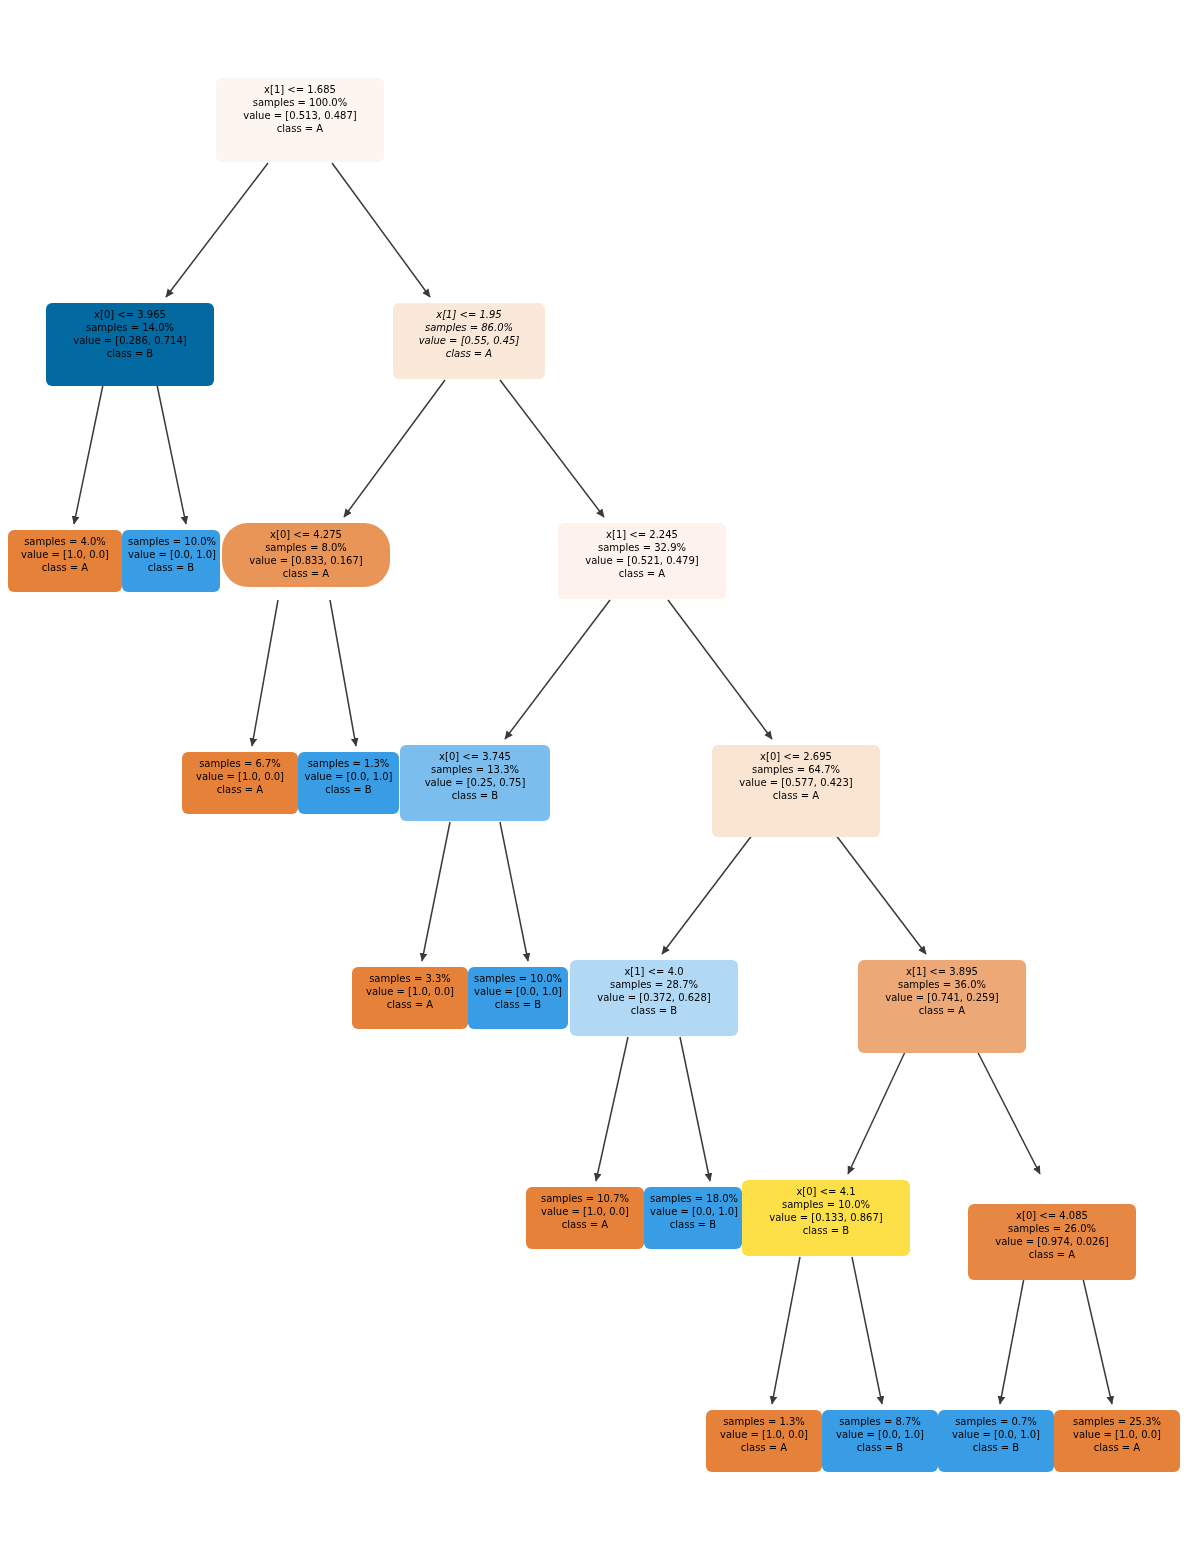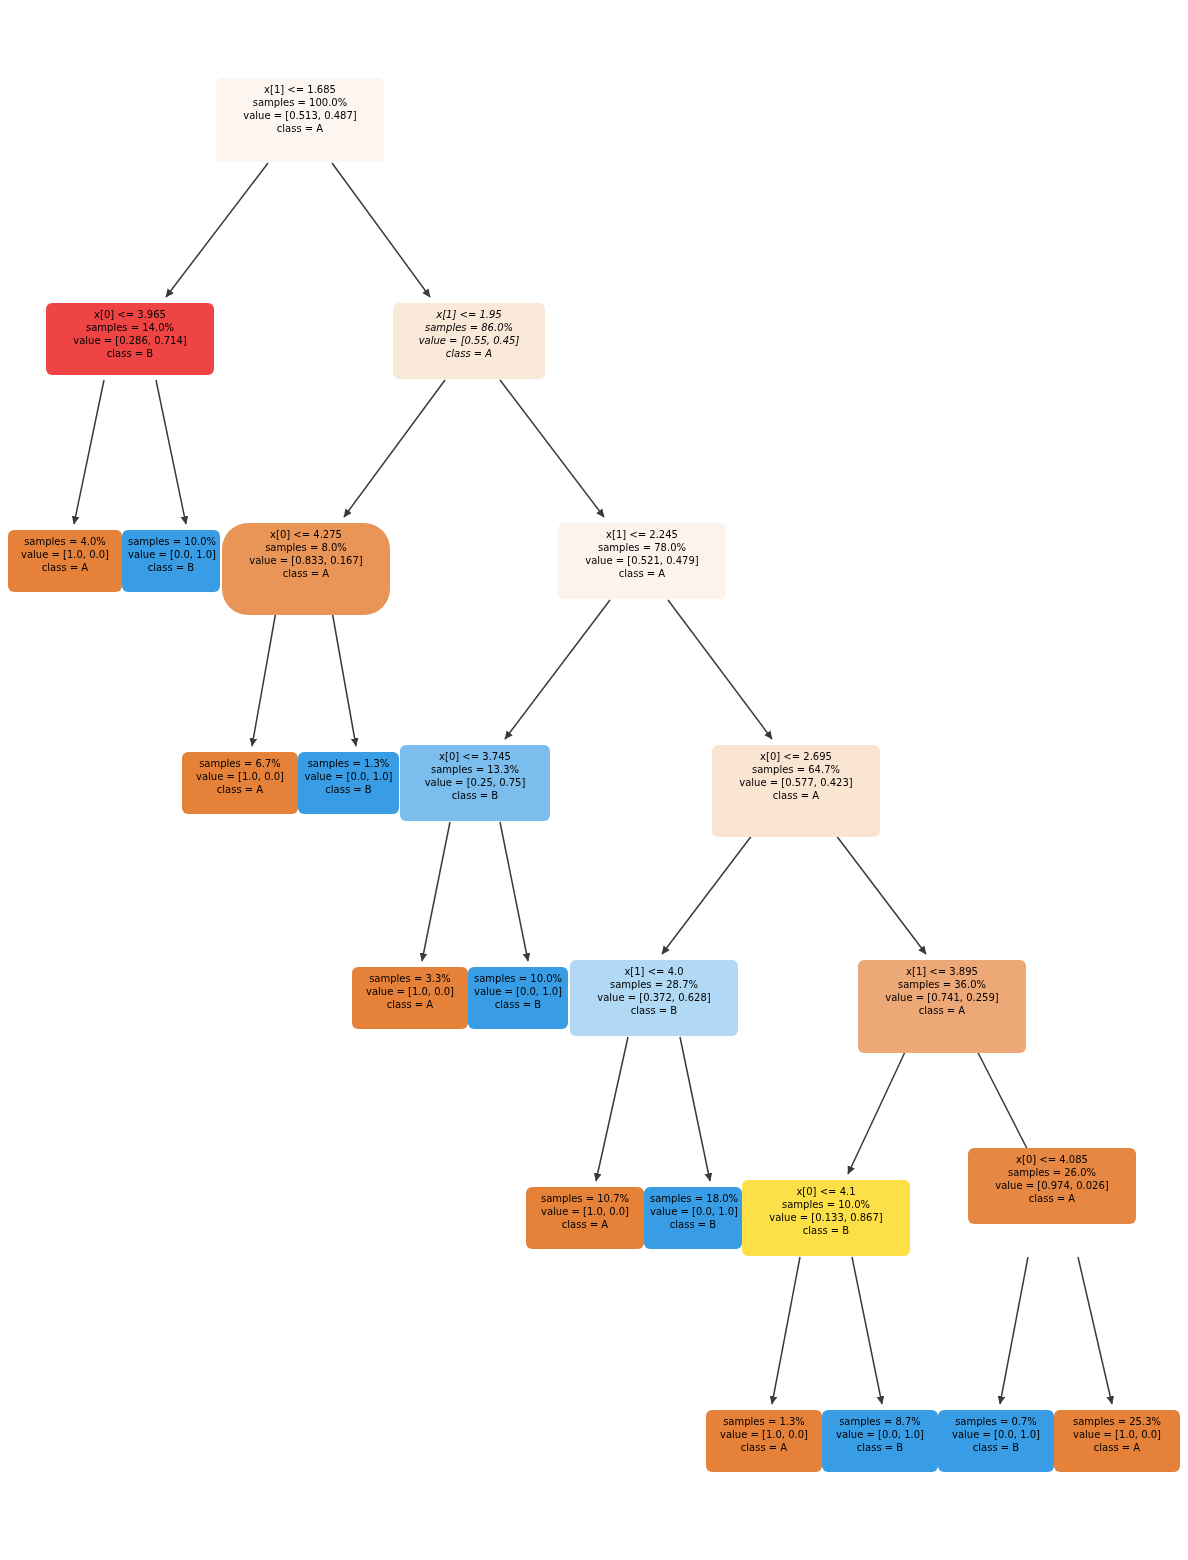--- a/index.html
+++ b/index.html
@@ -81,21 +81,21 @@
         <line x1="1078" y1="1257" x2="1112" y2="1404" stroke="#3a3a3a" stroke-width="1.5" marker-end="url(#arrowhead)"></line>
       </g>
   </svg>
   <div id="node-layer">
       <div class="node" style="left: 216px; top: 78px; width: 168px; height: 84px; background: rgb(253, 245, 239); z-index: 10;">
         <span class="line">x[1] &lt;= 1.685</span>
         <span class="line">samples = 100.0%</span>
         <span class="line">value = [0.513, 0.487]</span>
         <span class="line">class = A</span>
       </div>
-      <div class="node" style="left: 46px; top: 303px; width: 168px; height: 72px; background: #ef4444; z-index: 11;">
+      <div class="node" style="left: 46px; top: 303px; width: 168px; height: 83px; background: #0369a1; z-index: 11;">
         <span class="line">x[0] &lt;= 3.965</span>
         <span class="line">samples = 14.0%</span>
         <span class="line">value = [0.286, 0.714]</span>
         <span class="line">class = B</span>
       </div>
       <div class="node" style="left: 393px; top: 303px; width: 152px; height: 76px; background: rgb(250, 232, 217); z-index: 12; font-style: italic;">
         <span class="line">x[1] &lt;= 1.95</span>
         <span class="line">samples = 86.0%</span>
         <span class="line">value = [0.55, 0.45]</span>
         <span class="line">class = A</span>
@@ -103,29 +103,29 @@
       <div class="node leaf-clip" style="left: 8px; top: 530px; width: 114px; height: 62px; background: rgb(229, 129, 57); z-index: 13;">
         <span class="line">samples = 4.0%</span>
         <span class="line">value = [1.0, 0.0]</span>
         <span class="line">class = A</span>
       </div>
       <div class="node leaf-clip" style="left: 122px; top: 530px; width: 98px; height: 62px; background: rgb(57, 157, 229); z-index: 14;">
         <span class="line">samples = 10.0%</span>
         <span class="line">value = [0.0, 1.0]</span>
         <span class="line">class = B</span>
       </div>
-      <div class="node" style="left: 222px; top: 523px; width: 168px; height: 92px; background: rgb(233, 149, 88); z-index: 15; border-radius: 26px;">
+      <div class="node" style="left: 222px; top: 523px; width: 168px; height: 64px; background: rgb(233, 149, 88); z-index: 15; border-radius: 26px;">
         <span class="line">x[0] &lt;= 4.275</span>
         <span class="line">samples = 8.0%</span>
         <span class="line">value = [0.833, 0.167]</span>
         <span class="line">class = A</span>
       </div>
       <div class="node" style="left: 558px; top: 523px; width: 168px; height: 76px; background: rgb(253, 243, 236); z-index: 16;">
         <span class="line">x[1] &lt;= 2.245</span>
-        <span class="line">samples = 78.0%</span>
+        <span class="line">samples = 32.9%</span>
         <span class="line">value = [0.521, 0.479]</span>
         <span class="line">class = A</span>
       </div>
       <div class="node leaf-clip" style="left: 182px; top: 752px; width: 116px; height: 62px; background: rgb(229, 129, 57); z-index: 17;">
         <span class="line">samples = 6.7%</span>
         <span class="line">value = [1.0, 0.0]</span>
         <span class="line">class = A</span>
       </div>
       <div class="node leaf-clip" style="left: 298px; top: 752px; width: 101px; height: 62px; background: rgb(57, 157, 229); z-index: 18;">
         <span class="line">samples = 1.3%</span>
@@ -175,21 +175,21 @@
         <span class="line">samples = 18.0%</span>
         <span class="line">value = [0.0, 1.0]</span>
         <span class="line">class = B</span>
       </div>
       <div class="node" style="left: 742px; top: 1180px; width: 168px; height: 76px; background: #fde047; z-index: 27;">
         <span class="line">x[0] &lt;= 4.1</span>
         <span class="line">samples = 10.0%</span>
         <span class="line">value = [0.133, 0.867]</span>
         <span class="line">class = B</span>
       </div>
-      <div class="node" style="left: 968px; top: 1148px; width: 168px; height: 76px; background: rgb(230, 135, 67); z-index: 28;">
+      <div class="node" style="left: 968px; top: 1204px; width: 168px; height: 76px; background: rgb(230, 135, 67); z-index: 28;">
         <span class="line">x[0] &lt;= 4.085</span>
         <span class="line">samples = 26.0%</span>
         <span class="line">value = [0.974, 0.026]</span>
         <span class="line">class = A</span>
       </div>
       <div class="node leaf-clip" style="left: 706px; top: 1410px; width: 116px; height: 62px; background: rgb(229, 129, 57); z-index: 29;">
         <span class="line">samples = 1.3%</span>
         <span class="line">value = [1.0, 0.0]</span>
         <span class="line">class = A</span>
       </div>

